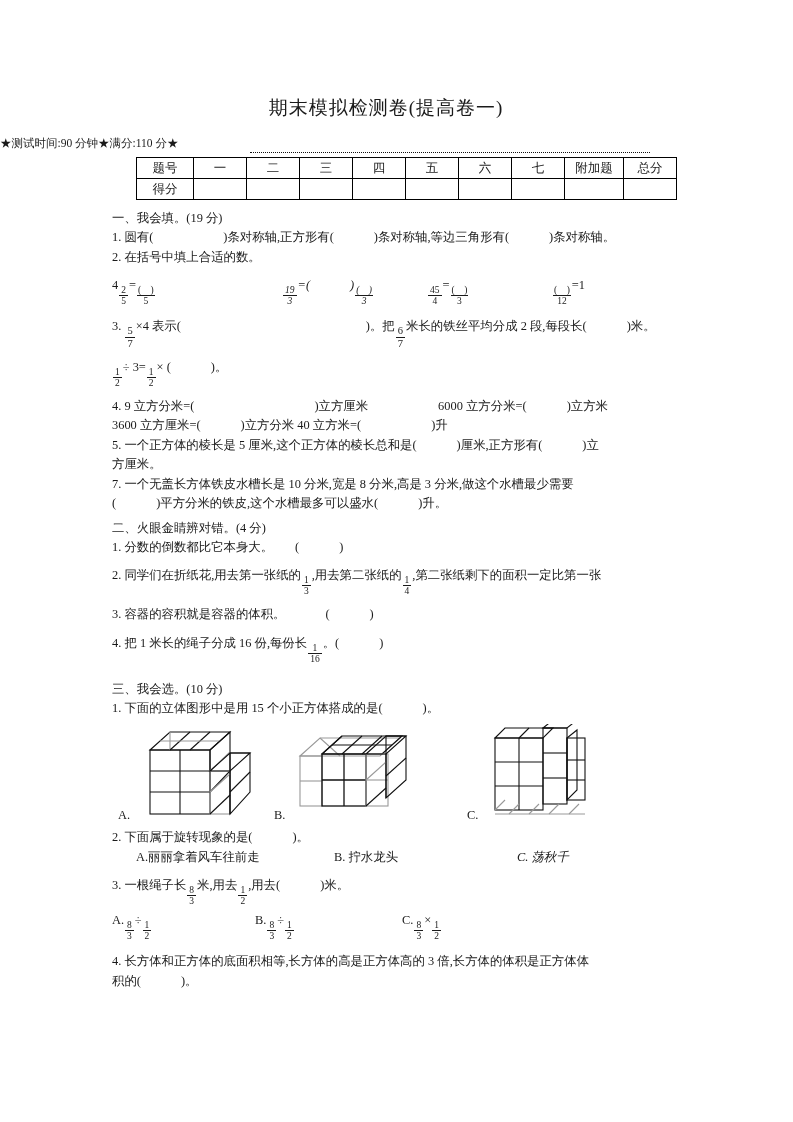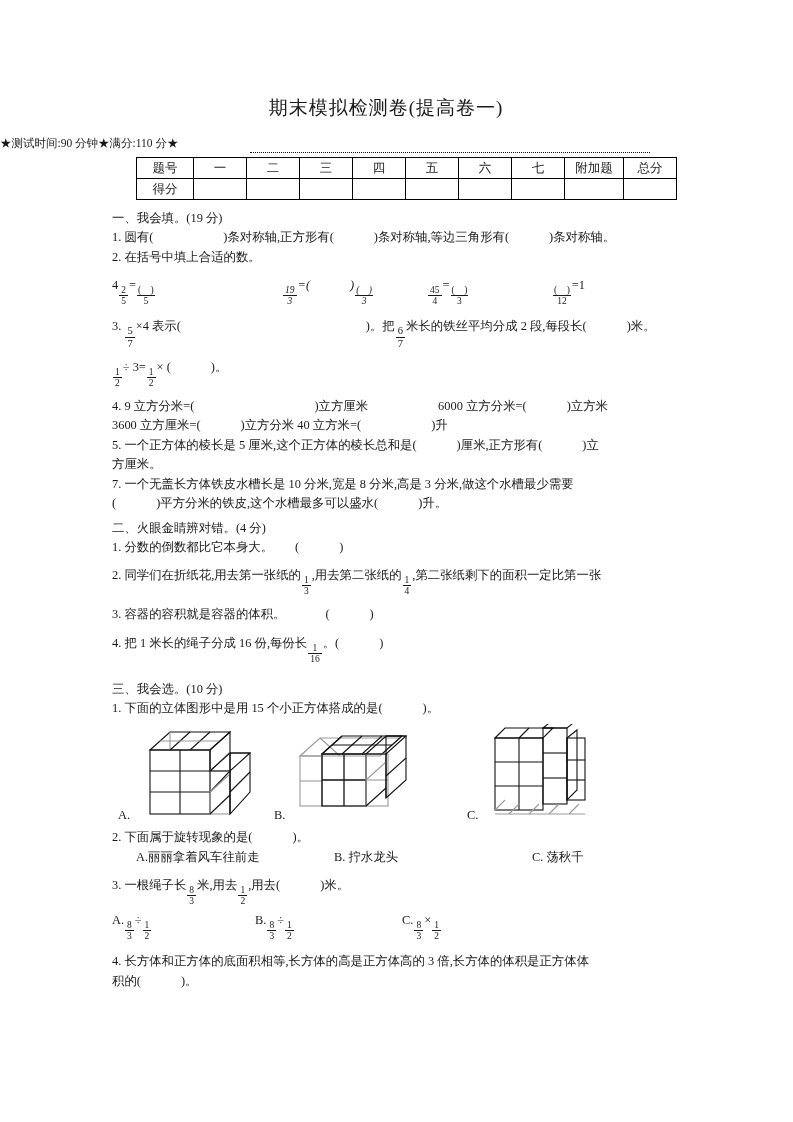--- a/index.html
+++ b/index.html
@@ -392,21 +392,21 @@
       </div>
     </div>
 
     <div class="ln">
       <span>2. 下面属于旋转现象的是(</span><span class="blank-m"></span><span>)。</span>
     </div>
 
     <div class="opts">
       <span class="opt" style="left:0;margin-left:24px;">A.丽丽拿着风车往前走</span>
       <span class="opt" style="left:222px;">B. 拧水龙头</span>
-      <span class="opt" style="left:420px;">C. 荡秋千</span>
+      <span class="opt" style="left:405px;font-style:italic;">C. 荡秋千</span>
     </div>
 
     <div class="gap-m"></div>
 
     <div class="ln">
       <span>3. 一根绳子长</span><span class="frac">
           <span class="num">8</span>
           <span class="den">3</span>
         </span><span>米,用去</span><span class="frac">
           <span class="num">1</span>

